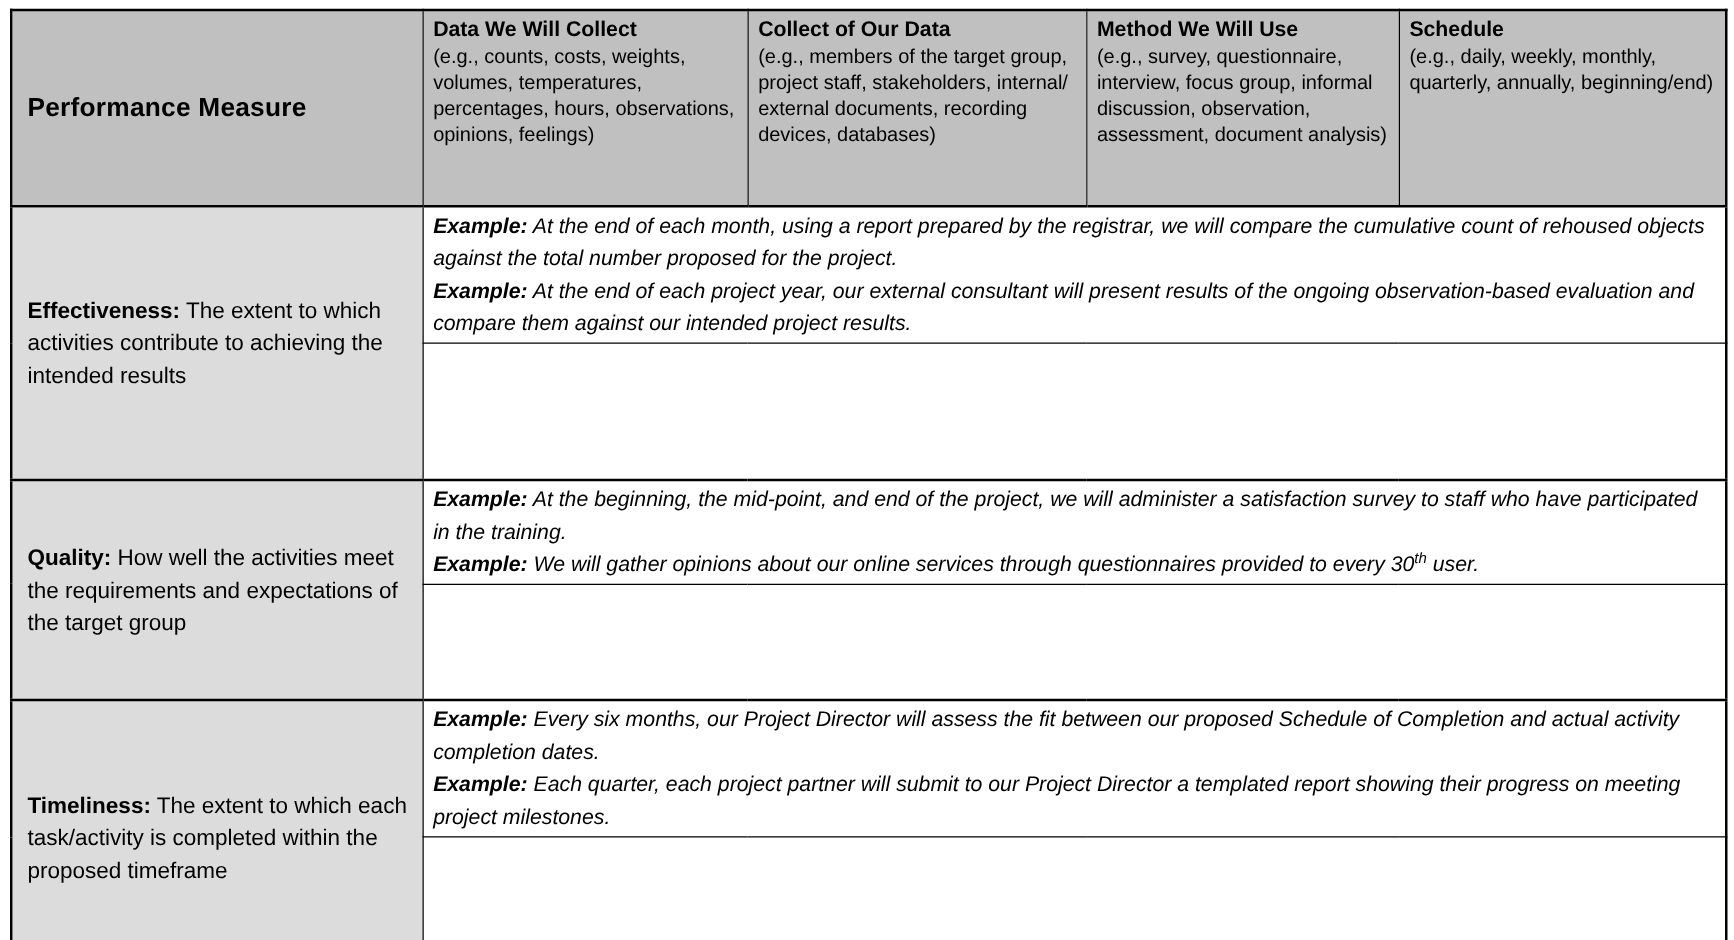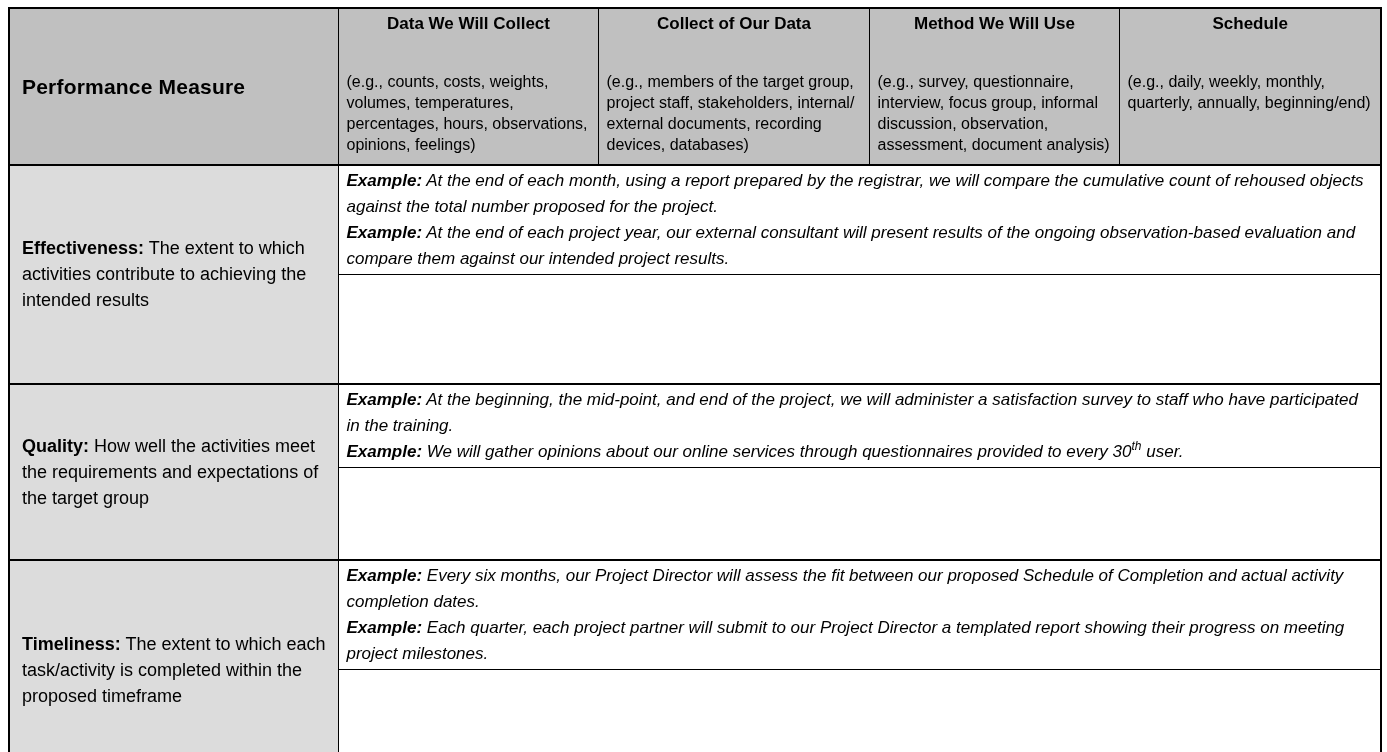--- a/index.html
+++ b/index.html
@@ -41,29 +41,27 @@
     font-size: 21px;
     font-weight: bold;
     padding: 0 10px 0 12px;
     letter-spacing: 0.2px;
   }
   td.col-head {
     background: var(--header-bg, #c0c0c0);
     padding: 4px 7px 4px 8px;
   }
   .col-title {
-    text-align: center;
     font-weight: bold;
     font-size: 17px;
     line-height: 22px;
   }
   .col-hint {
     font-size: 16px;
     line-height: 21px;
-    margin-top: 36px;
   }
 
   
   td.label-cell {
     background: var(--label-bg, #dcdcdc);
     vertical-align: middle;
     padding: 0 8px 0 12px;
     font-size: 18px;
     line-height: 26px;
   }

